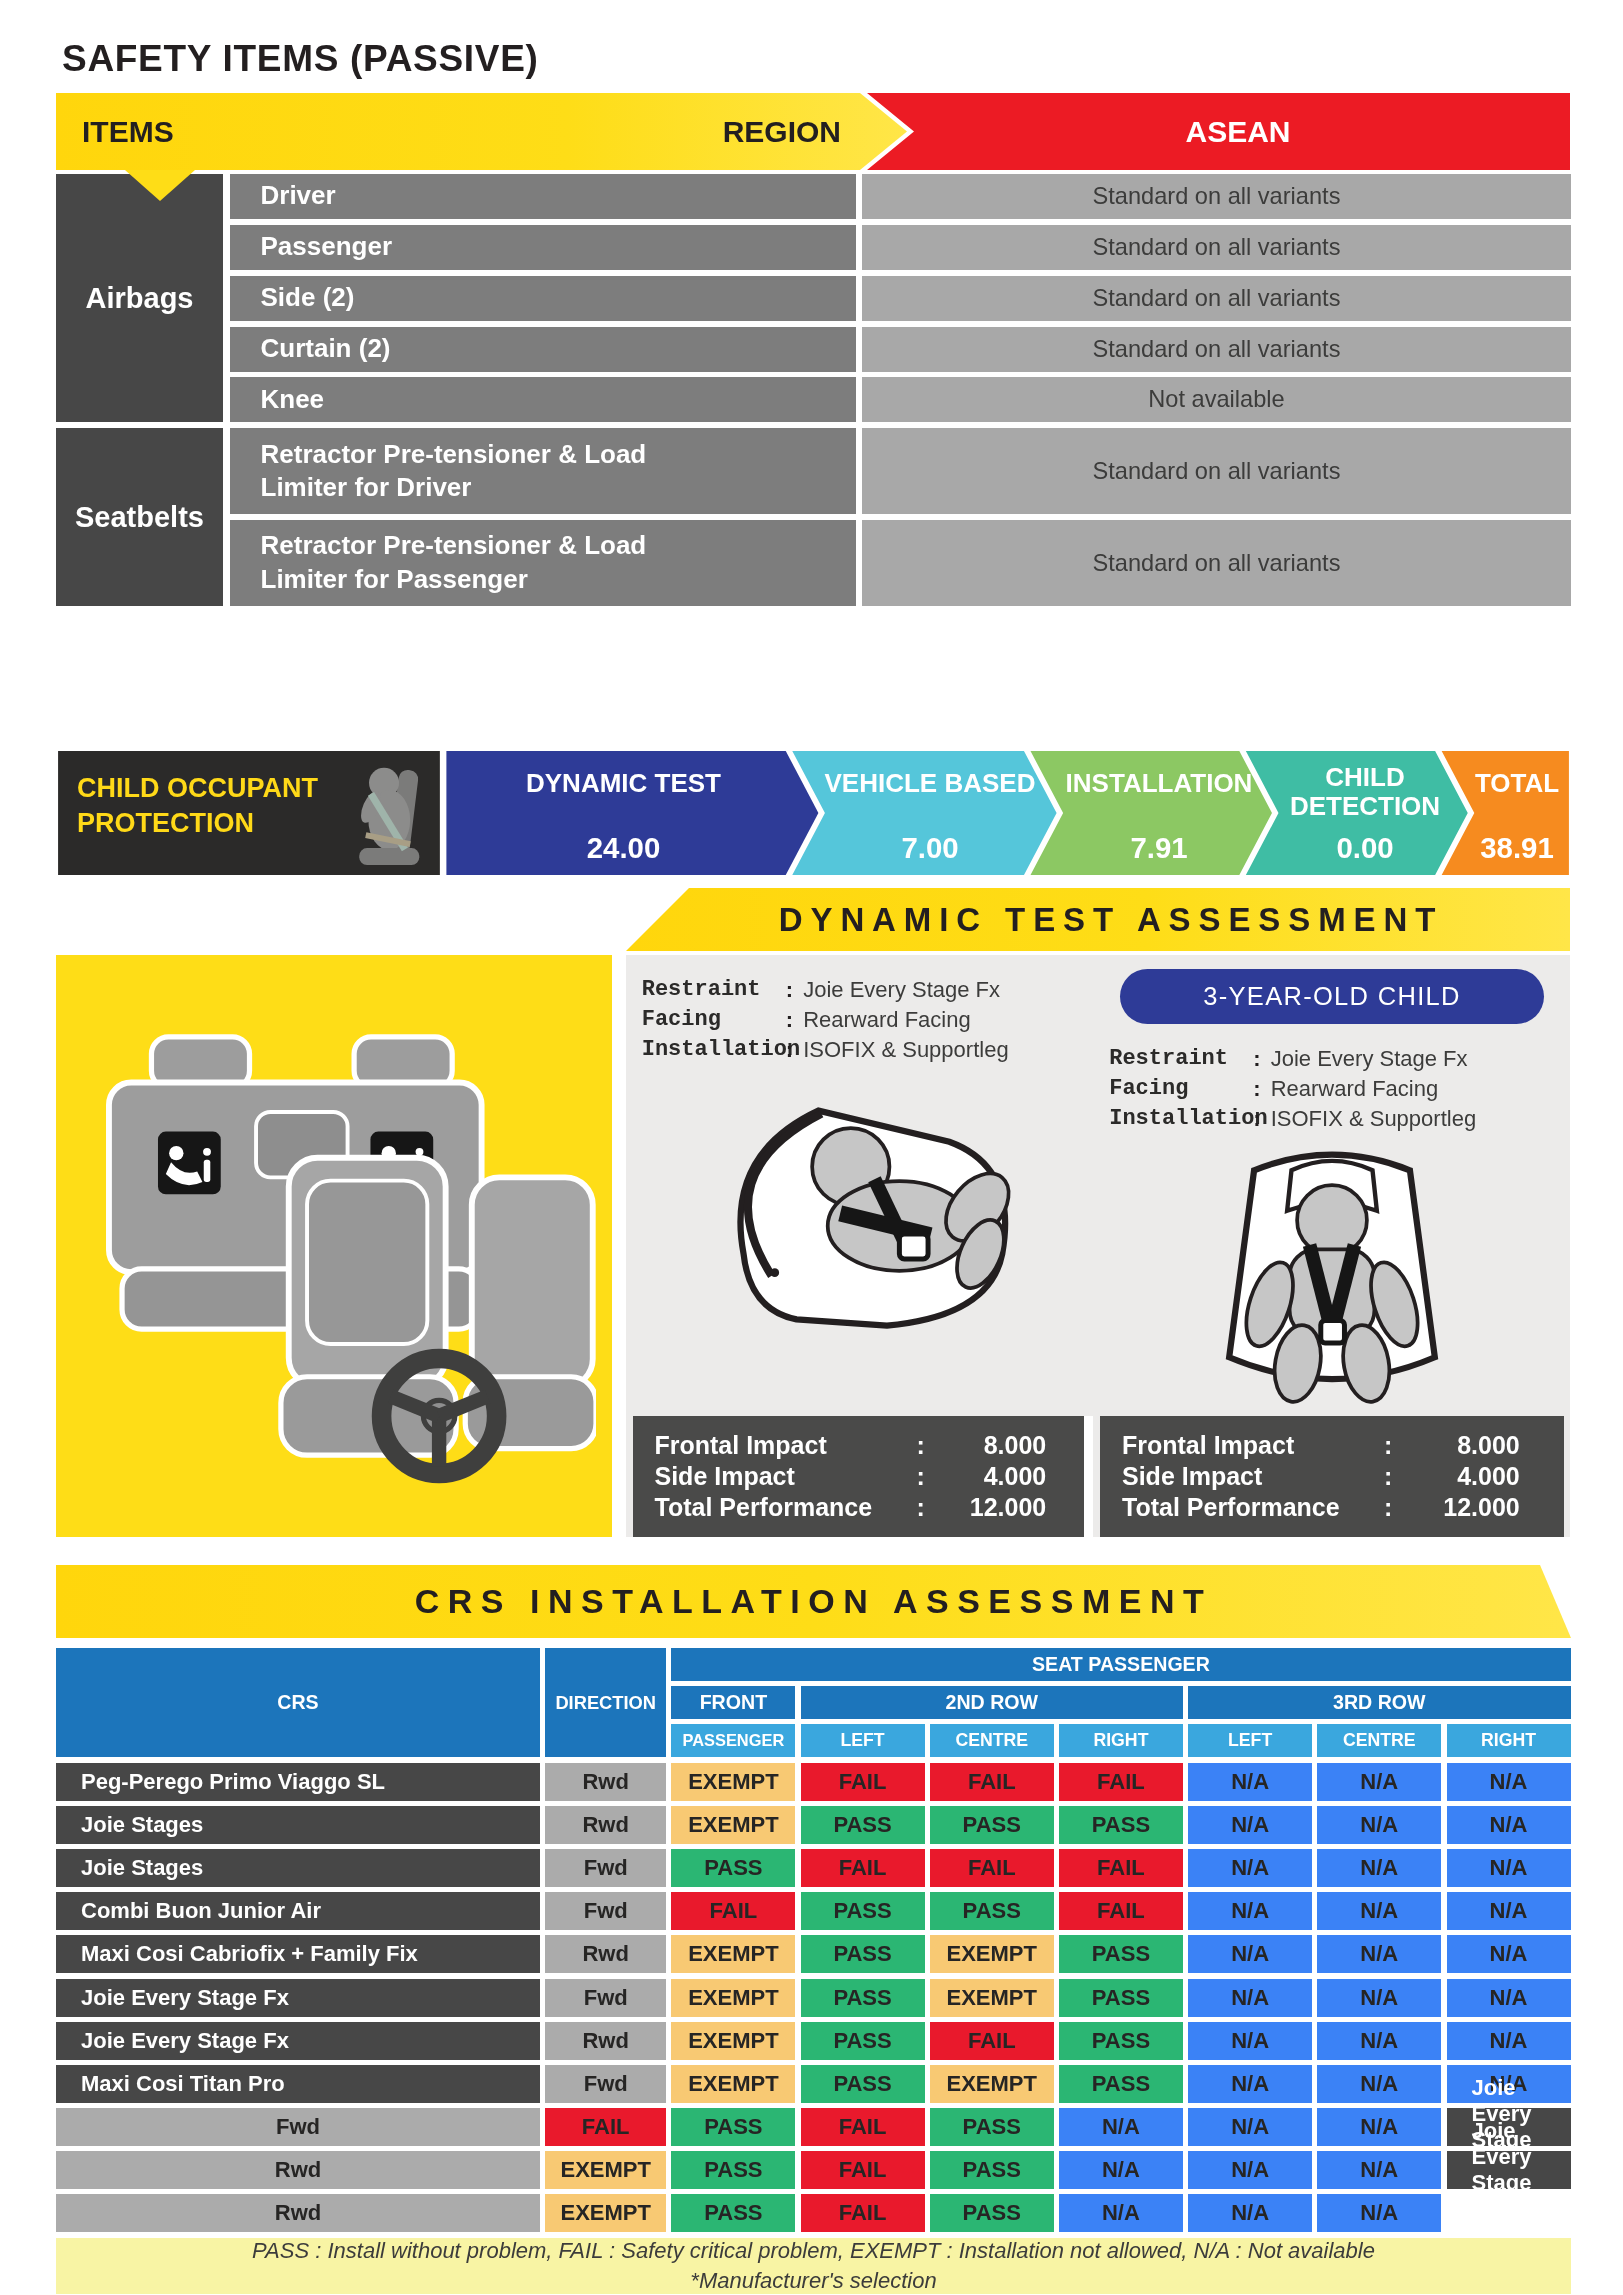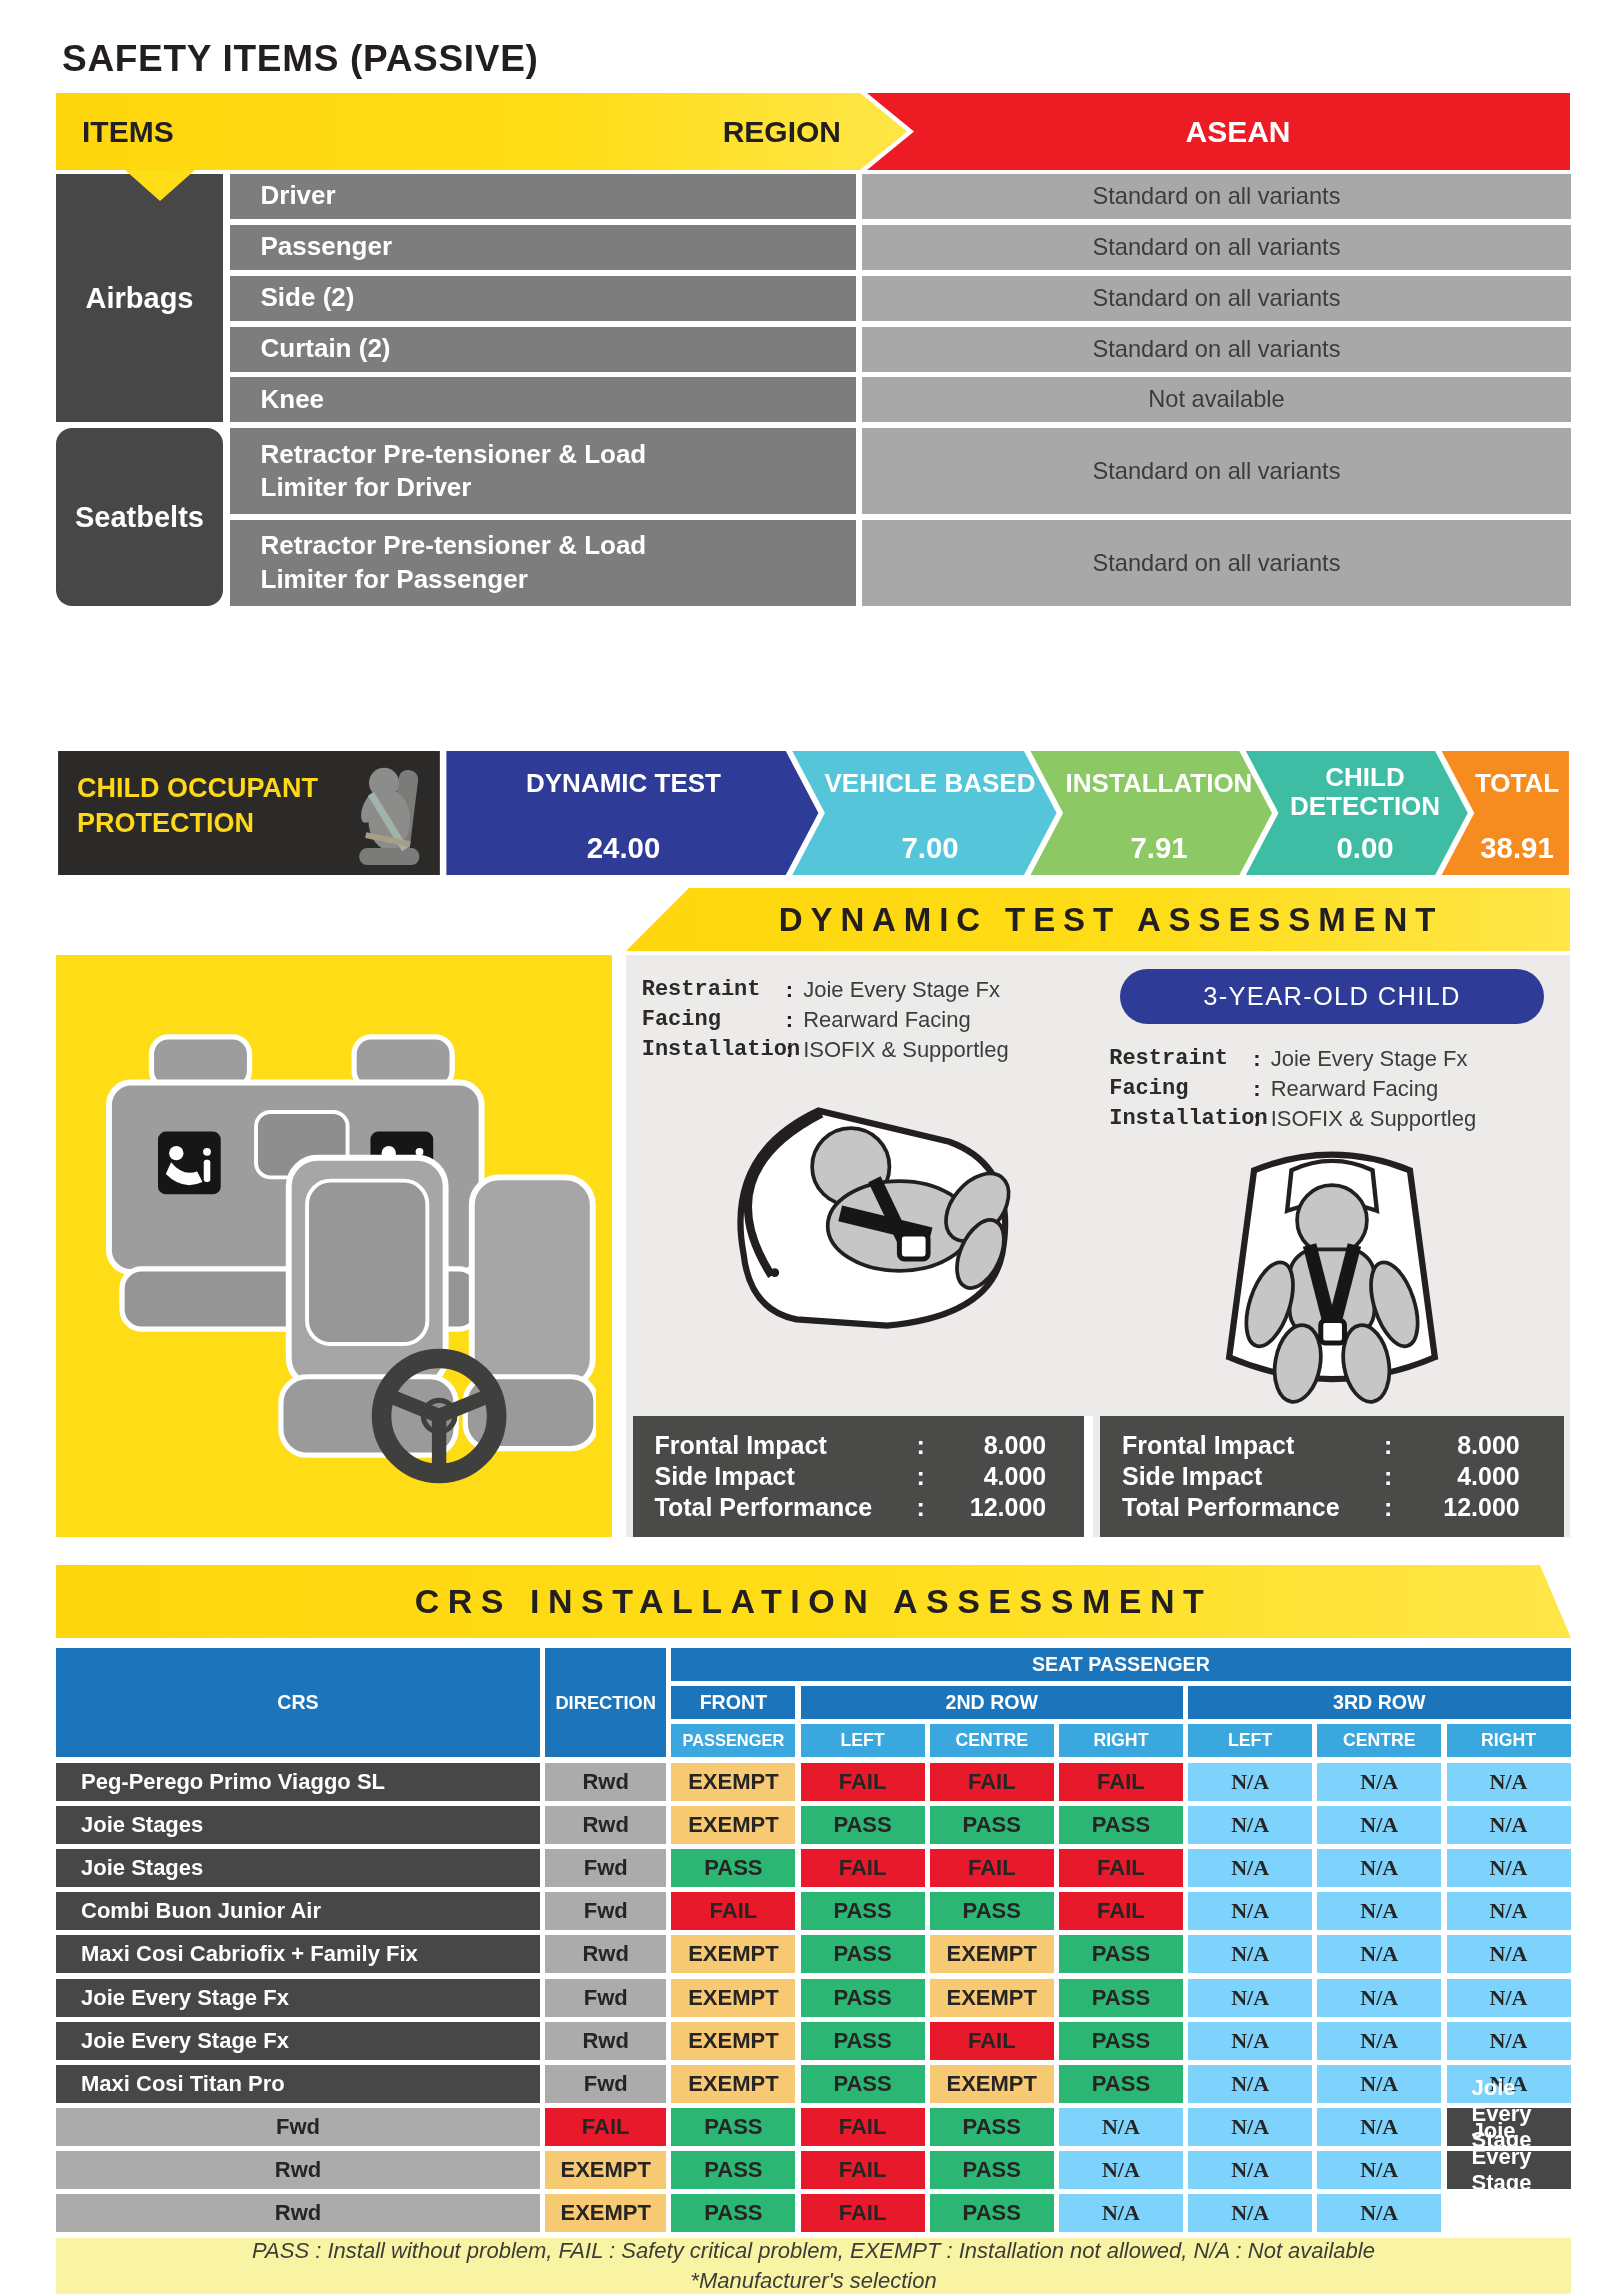--- a/index.html
+++ b/index.html
@@ -20,21 +20,21 @@
   .si-band-red{position:absolute;left:811px;top:0;width:703px;height:77px;background:#ec1b24;
     clip-path:polygon(0 0,100% 0,100% 100%,0 100%,47px 50%);
     display:flex;align-items:center;justify-content:center;padding-left:39px;box-sizing:border-box;
     color:#fff;font-size:30px;font-weight:800;}
   .si-notch{position:absolute;left:69px;top:77px;width:0;height:0;z-index:5;
     border-left:35px solid transparent;border-right:35px solid transparent;border-top:31px solid #fedd17;}
   .si-grid{display:grid;margin-top:3.9px;grid-template-columns:167px 626px 709px;
     grid-template-rows:repeat(5,45px) 86px 86px;column-gap:6.5px;row-gap:5.9px;}
   .si-glabel{background:#474747;color:#fff;font-size:29px;font-weight:800;display:flex;align-items:center;justify-content:center;}
   .si-glabel.airbags{grid-column:1;grid-row:1/6;}
-  .si-glabel.seatbelts{grid-column:1;grid-row:6/8;border-radius:16px;}
+  .si-glabel.seatbelts{grid-column:1;grid-row:6/8;}
   .si-name{grid-column:2;background:#7d7d7d;color:#fff;font-size:26px;font-weight:800;display:flex;align-items:center;padding-left:31px;line-height:1.3;}
   .si-val{grid-column:3;background:#a8a8a8;color:#3c3c3b;font-size:23.6px;display:flex;align-items:center;justify-content:center;}
 
   
   .cop-wrap{left:56px;top:751px;width:1515px;height:124px;}
   .cop-svg{position:absolute;left:0;top:0;}
   .cop-title{position:absolute;left:21px;top:19.6px;width:275px;color:#ffd918;font-size:27px;font-weight:800;line-height:1.3;}
   .cop-icon{position:absolute;left:281px;top:6.5px;}
   .cop-seg-label{position:absolute;color:#fff;font-size:26px;font-weight:800;text-align:center;line-height:1.12;}
   .cop-seg-value{position:absolute;color:#fff;font-size:29.4px;font-weight:800;text-align:center;}
@@ -79,21 +79,21 @@
   .hc-front{grid-column:3;grid-row:2;}
   .hc-row2{grid-column:4/7;grid-row:2;}
   .hc-row3{grid-column:7/10;grid-row:2;}
   .cell-name{background:#474747;color:#fff;font-size:22px;font-weight:800;display:flex;align-items:center;padding-left:25px;}
   .cell-dir,.cell-val{display:flex;align-items:center;justify-content:center;font-size:22px;font-weight:800;color:#262524;}
   .cell-dir{background:#ababab;}
   .cell-val{background:#ababab;}
   .cell-val.val-pass{background:#2bb673;}
   .cell-val.val-fail{background:#e9192c;}
   .cell-val.val-exempt{background:#f8c973;}
-  .cell-val.val-na{background:#7dd3fc;font-family:Liberation Serif, serif;}
+  .cell-val.val-na{background:#3b82f6;}
 
   
   .footnote{left:56px;top:2238px;width:1515px;height:56px;background:#f8f4a4;
     display:flex;flex-direction:column;align-items:center;justify-content:center;
     font-size:22px;font-style:italic;color:#3c3c3b;line-height:1.35;}
 </style>
 </head>
 <body>
 
 <div class="abs page-title">SAFETY ITEMS (PASSIVE)</div>

